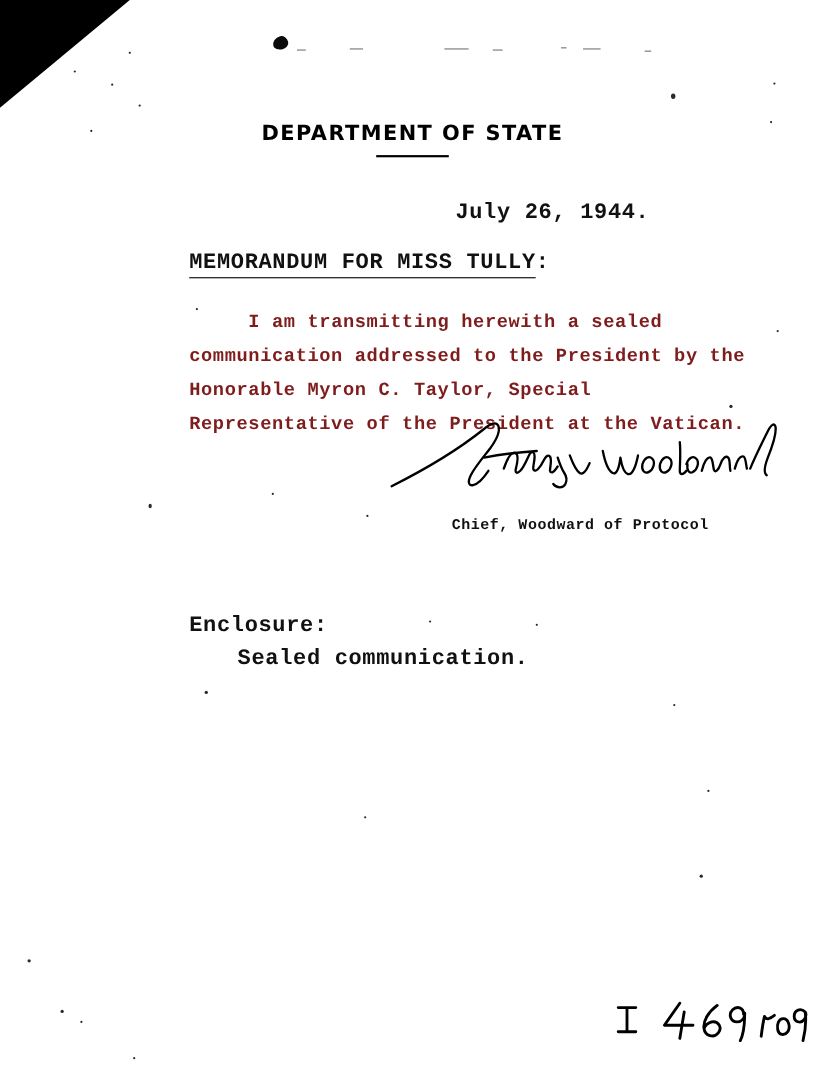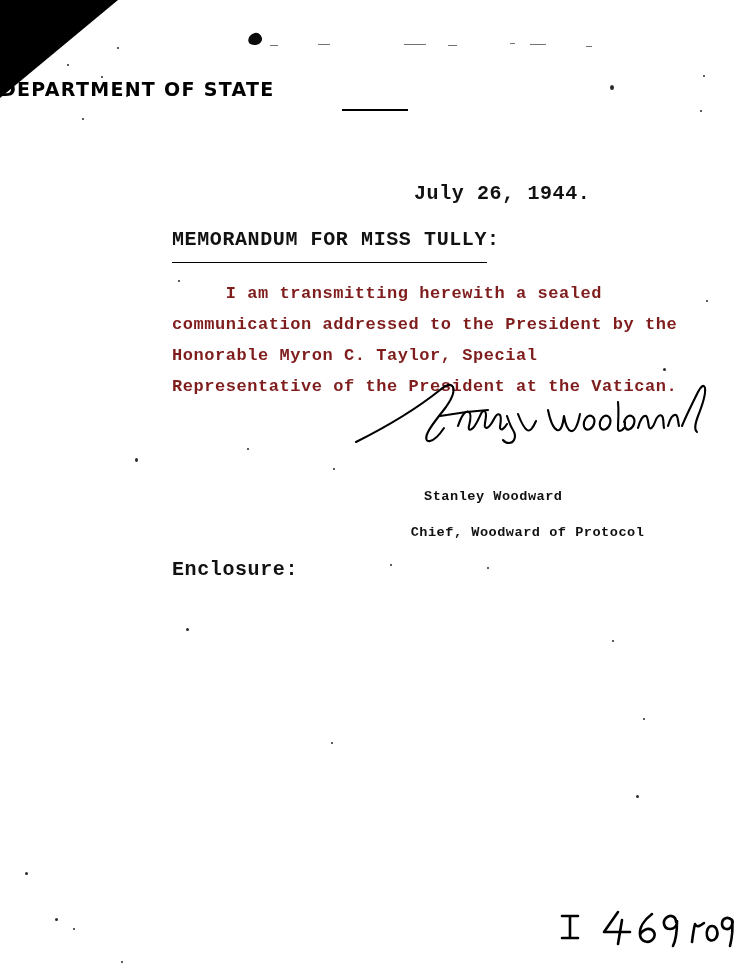--- a/index.html
+++ b/index.html
@@ -51,21 +51,22 @@
     background: #3d3d3d;
     height: 1px;
     opacity: .72;
   }
 
   
   .letterhead {
     position: absolute;
     left: 0;
     right: 0;
-    top: 80px;
+    top: 112px;
+    text-align: center;
   }
 
   .dept-title {
     font-family: "DejaVu Sans", "Liberation Sans", sans-serif;
     font-weight: 700;
     font-size: 19px;
     letter-spacing: 1.3px;
     line-height: 1;
   }
 
@@ -99,21 +100,21 @@
     left: 414px;
     top: 182px;
   }
 
   .memo-head {
     left: 172px;
     top: 228px;
   }
   .memo-head .ul {
     border-bottom: 1.6px solid #000;
-    padding-bottom: 11px;
+    padding-bottom: 1px;
   }
 
   .body-block {
     position: absolute;
     left: 172px;
     top: 278px;
     width: 520px;
     font-family: "Liberation Mono", "DejaVu Sans Mono", monospace;
     font-size: 17px;
     font-weight: 700;
@@ -237,25 +238,25 @@
         <path d="M272,42 C274,36 278,34 281,37 C284,40 282,47 278,49 C275,51 272,48 273,42 Z"></path>
         <path d="M286,48 C288,40 291,35 294,36 C296,37 296,43 297,47 C298,50 301,48 303,42 C305,36 308,34 310,36 C312,38 311,44 312,48"></path>
         <path d="M316,46 C318,38 321,34 324,35 C326,36 326,42 327,46"></path>
 
         <path d="M330,46 C334,36 340,24 346,12 C349,6 352,4 353,8 C354,14 350,26 346,36 C343,44 342,50 345,52"></path>
       </g>
     </svg>
   </div>
 
   <div class="sig-name-block">
-    <span class="nm">Stanley Woodward</span>
     <span>Chief, Woodward of Protocol</span>
   </div>
 
   <div class="typed encl-head">Enclosure:</div>
+  <div class="typed encl-item">Sealed communication.</div>
 
   <div class="archival">
     <svg viewBox="0 0 180 48" width="180" height="48" aria-hidden="true">
       <g fill="none" stroke="#000" stroke-width="2.6" stroke-linecap="round" stroke-linejoin="round">
 
         <path d="M6,14 L22,14 M14,14 L14,36 M6,36 L22,36"></path>
 
         <path d="M62,10 L48,30 L74,30 M66,18 L62,42"></path>
 
         <path d="M96,12 C88,18 83,26 84,33 C85,40 93,42 97,37 C101,32 97,26 91,27 C88,28 85,30 84,33"></path>

